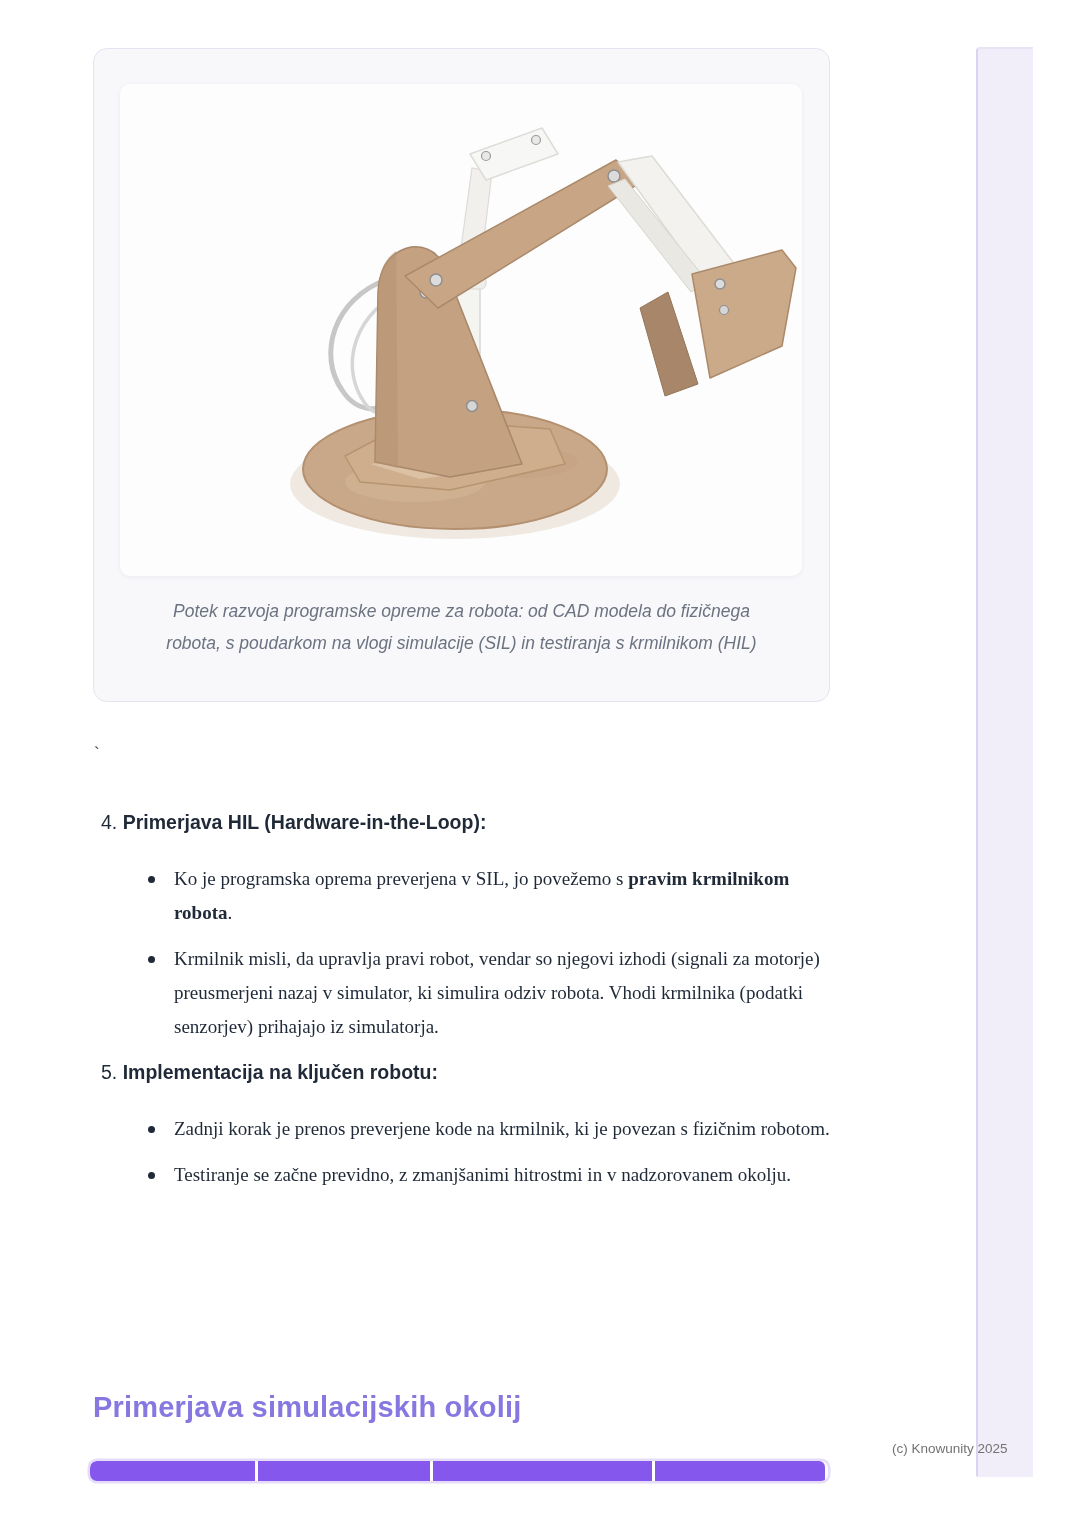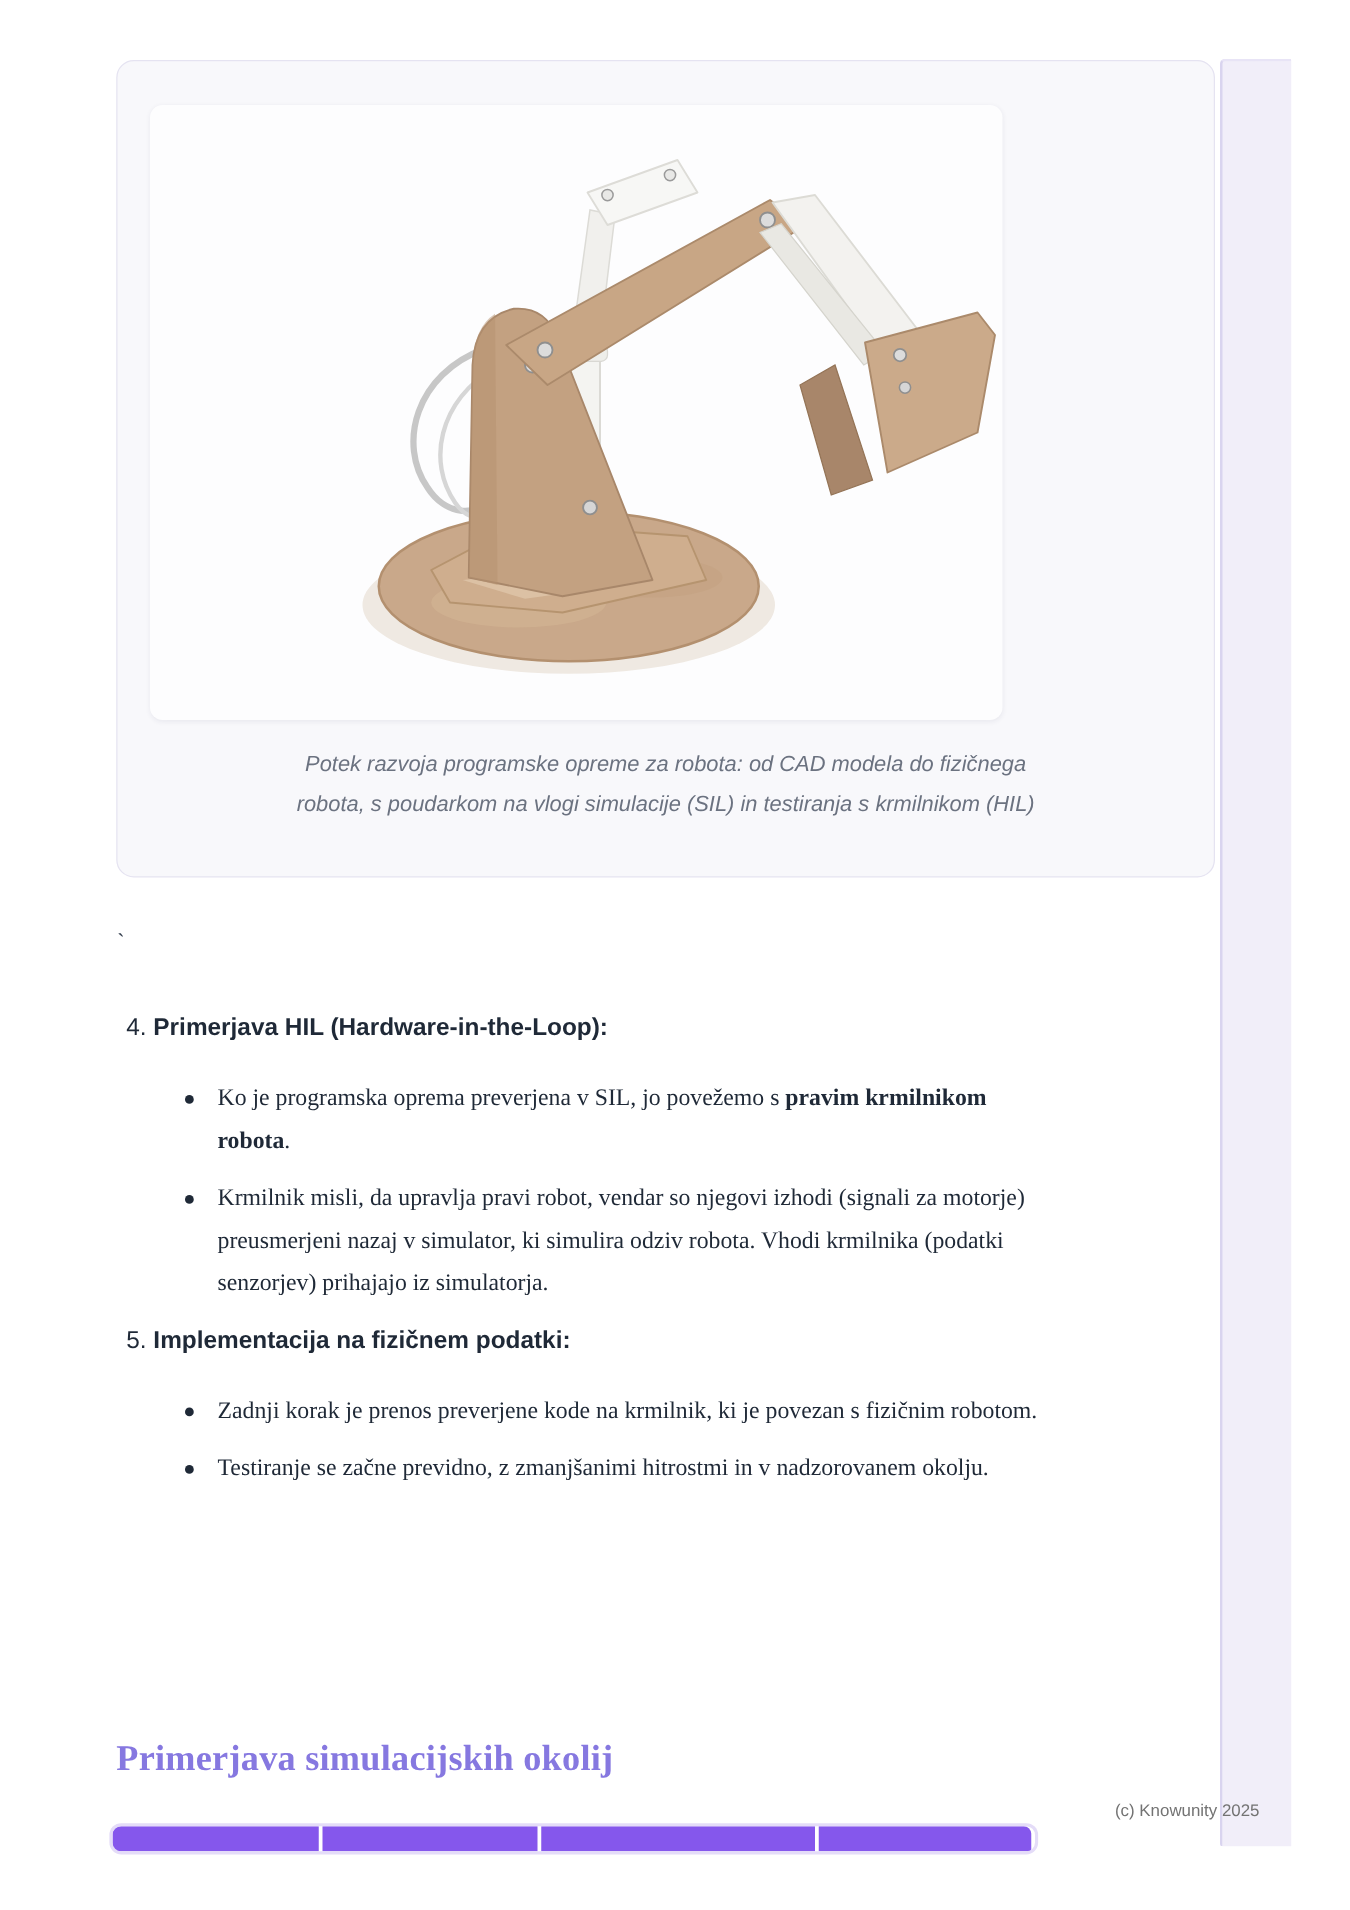--- a/index.html
+++ b/index.html
@@ -4,21 +4,21 @@
 <style>
   html,body{margin:0;padding:0;}
   body{
     width:1080px;height:1528px;position:relative;overflow:hidden;
     background:#ffffff;
     font-family:"Liberation Sans","DejaVu Sans",sans-serif;
     color:#1f2937;
   }
   
   .figure-card{
-    position:absolute;left:93px;top:48px;width:879px;height:654px;
+    position:absolute;left:93px;top:48px;width:737px;height:654px;
     background:#f8f8fb;border:1.5px solid #e5e3f1;border-radius:14px;
     box-sizing:border-box;padding:35px 26px 0 26px;
   }
   .figure-imgbox{
     width:682px;height:492px;background:#fdfdfe;border-radius:10px;
     box-shadow:0 1px 4px rgba(40,40,80,0.07);
     overflow:hidden;
   }
   .figure-caption{
     margin:19px auto 0 auto;width:676px;
@@ -50,21 +50,20 @@
     content:"";position:absolute;left:-26px;top:14px;
     width:7px;height:7px;border-radius:50%;background:#1f2937;
   }
   .b{font-weight:bold;}
   .it{font-style:italic;}
   
   .h2-compare{
     position:absolute;left:93px;top:1390px;margin:0;
     font-size:29px;line-height:34px;font-weight:bold;color:#8678e0;
     letter-spacing:0.2px;
-    font-family:Liberation Serif, serif;
   }
   
   .table-preview{
     position:absolute;left:90px;top:1461px;width:738px;height:20px;
     display:flex;gap:3px;
     border-radius:7px;
     box-shadow:0 0 0 2.5px #e4dcf8;
     background:#ffffff;
     overflow:hidden;
   }
@@ -147,21 +146,21 @@
 
 <div class="content">
 
   <p class="section-head"><span class="num">4.</span> <span class="ttl">Primerjava HIL (Hardware-in-the-Loop):</span></p>
 
   <ul class="bullets">
     <li><span>Ko je programska oprema preverjena v SIL, jo povežemo s </span><span class="b">pravim krmilnikom robota</span><span>.</span></li>
     <li><span>Krmilnik misli, da upravlja pravi robot, vendar so njegovi izhodi (signali za motorje) preusmerjeni nazaj v simulator, ki simulira odziv robota. Vhodi krmilnika (podatki senzorjev) prihajajo iz simulatorja.</span></li>
   </ul>
 
-  <p class="section-head second"><span class="num">5.</span> <span class="ttl">Implementacija na fizičnem podatki:</span></p>
+  <p class="section-head second"><span class="num">5.</span> <span class="ttl">Implementacija na ključen robotu:</span></p>
 
   <ul class="bullets">
     <li><span>Zadnji korak je prenos preverjene kode na krmilnik, ki je povezan s fizičnim robotom.</span></li>
     <li><span>Testiranje se začne previdno, z zmanjšanimi hitrostmi in v nadzorovanem okolju.</span></li>
   </ul>
 
 </div>
 
 <h2 class="h2-compare">Primerjava simulacijskih okolij</h2>
 

